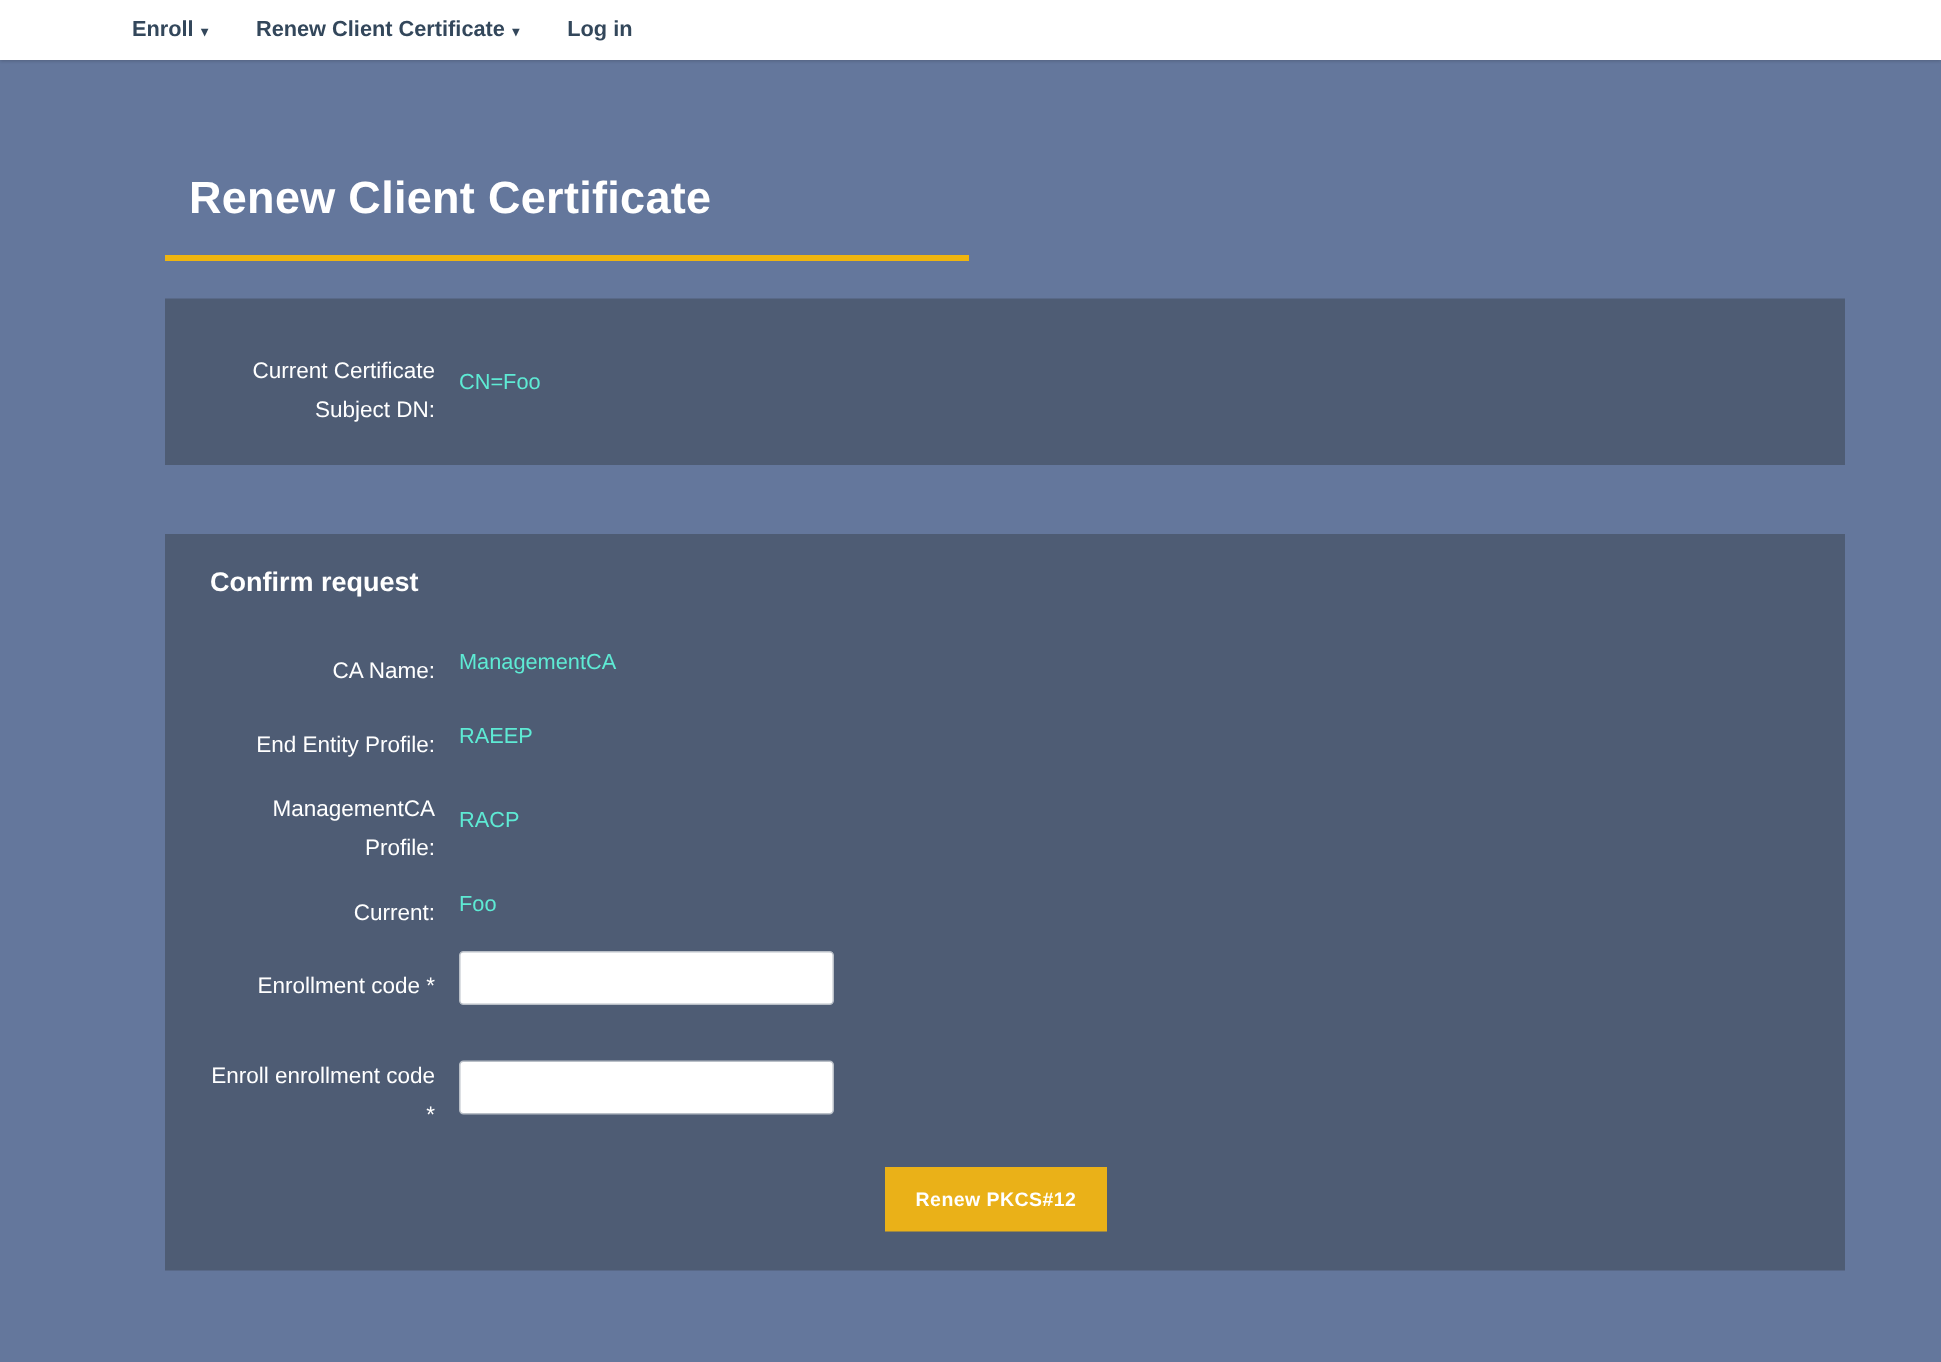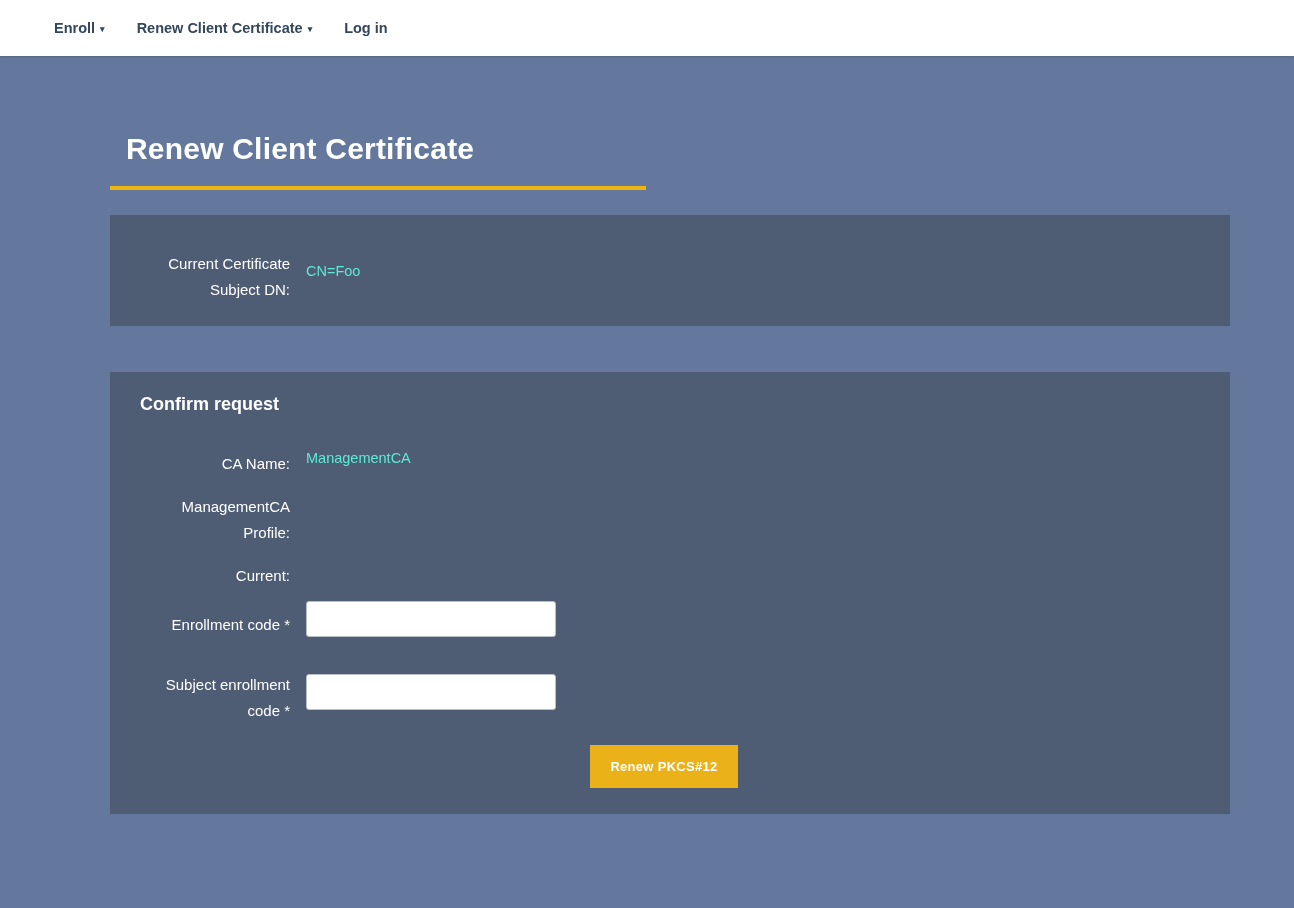--- a/index.html
+++ b/index.html
@@ -10,25 +10,25 @@
   }
   body {
     width: 1294px;
     height: 908px;
     background: #64779c;
     overflow: hidden;
   }
 
   
   .navbar {
-    height: 56px;
+    height: 40px;
     background: #ffffff;
     display: flex;
     align-items: center;
-    padding-left: 38px;
+    padding-left: 72px;
     box-shadow: 0 1px 2px rgba(0,0,0,0.15);
   }
   .nav-item {
     padding: 0 16px;
     font-size: 14.5px;
     font-weight: 700;
     color: #33475b;
     cursor: pointer;
     display: flex;
     align-items: center;
@@ -162,38 +162,44 @@
   </div>
 
   <div class="panel second">
     <div class="panel-heading">Confirm request</div>
 
     <div class="form-row">
       <div class="form-label">CA Name:</div>
       <div class="form-value">ManagementCA</div>
     </div>
 
+    <div class="form-row">
+      <div class="form-label">End Entity Profile:</div>
+      <div class="form-value">RAEEP</div>
+    </div>
 
     <div class="form-row">
       <div class="form-label">ManagementCA Profile:</div>
+      <div class="form-value">RACP</div>
     </div>
 
     <div class="form-row">
       <div class="form-label">Current:</div>
+      <div class="form-value">Foo</div>
     </div>
 
     <div class="form-row input-row">
       <div class="form-label">Enrollment code *</div>
       <div>
         <input class="text-input" type="password" value="" style="">
       </div>
     </div>
 
     <div class="form-row input-row">
-      <div class="form-label">Subject enrollment code *</div>
+      <div class="form-label">Enroll enrollment code *</div>
       <div>
         <input class="text-input" type="password" value="" style="">
       </div>
     </div>
 
     <div class="button-row">
       <button class="primary-button">Renew PKCS#12</button>
     </div>
   </div>
 

